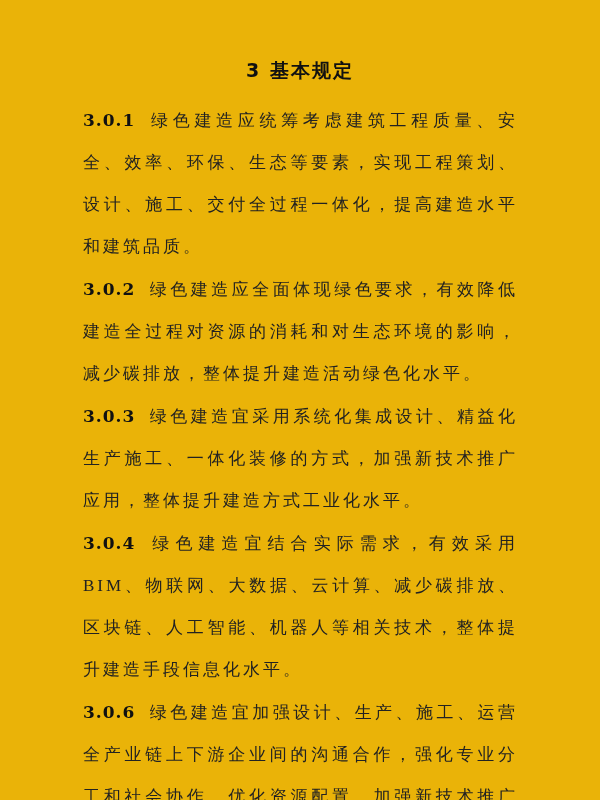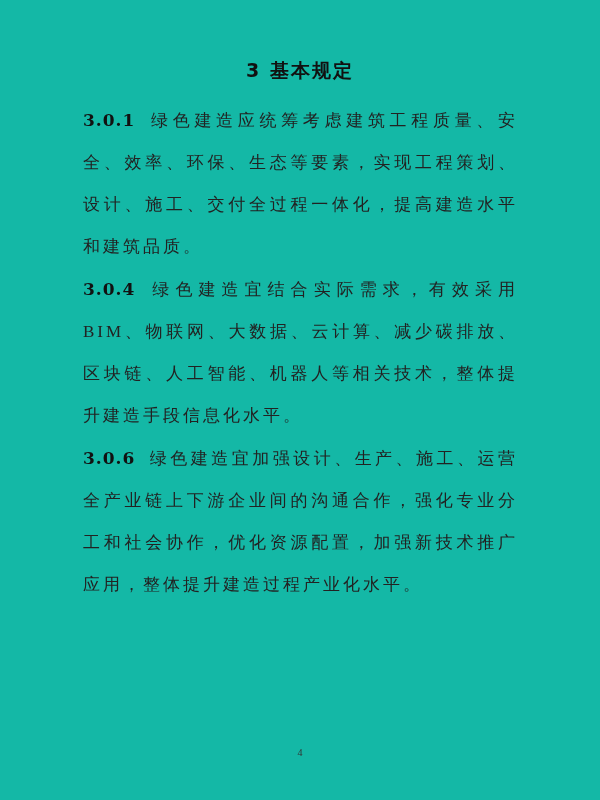--- a/index.html
+++ b/index.html
@@ -4,21 +4,21 @@
   <style>
     html, body {
       margin: 0;
       padding: 0;
       background: #ffffff;
     }
     .page {
       position: relative;
       width: 600px;
       height: 800px;
-      background: #14b8a6;
+      background: #eab308;
       overflow: hidden;
       color: #1c1c1c;
       font-family: "Liberation Serif", "DejaVu Serif", serif;
     }
     .chapter-title {
       position: absolute;
       top: 58px;
       left: 0;
       right: 0;
       margin: 0;
@@ -68,21 +68,27 @@
 <div class="page">
 
   <h1 class="chapter-title">3 基本规定</h1>
 
   <div class="doc-body">
 
     <p class="clause">
       <span class="clause-number">3.0.1</span><span class="clause-text">绿色建造应统筹考虑建筑工程质量、安全、效率、环保、生态等要素，实现工程策划、设计、施工、交付全过程一体化，提高建造水平和建筑品质。</span>
     </p>
 
+    <p class="clause">
+      <span class="clause-number">3.0.2</span><span class="clause-text">绿色建造应全面体现绿色要求，有效降低建造全过程对资源的消耗和对生态环境的影响，减少碳排放，整体提升建造活动绿色化水平。</span>
+    </p>
 
+    <p class="clause">
+      <span class="clause-number">3.0.3</span><span class="clause-text">绿色建造宜采用系统化集成设计、精益化生产施工、一体化装修的方式，加强新技术推广应用，整体提升建造方式工业化水平。</span>
+    </p>
 
     <p class="clause">
       <span class="clause-number">3.0.4</span><span class="clause-text">绿色建造宜结合实际需求，有效采用 BIM、物联网、大数据、云计算、减少碳排放、区块链、人工智能、机器人等相关技术，整体提升建造手段信息化水平。</span>
     </p>
 
 
     <p class="clause">
       <span class="clause-number">3.0.6</span><span class="clause-text">绿色建造宜加强设计、生产、施工、运营全产业链上下游企业间的沟通合作，强化专业分工和社会协作，优化资源配置，加强新技术推广应用，整体提升建造过程产业化水平。</span>
     </p>
 

